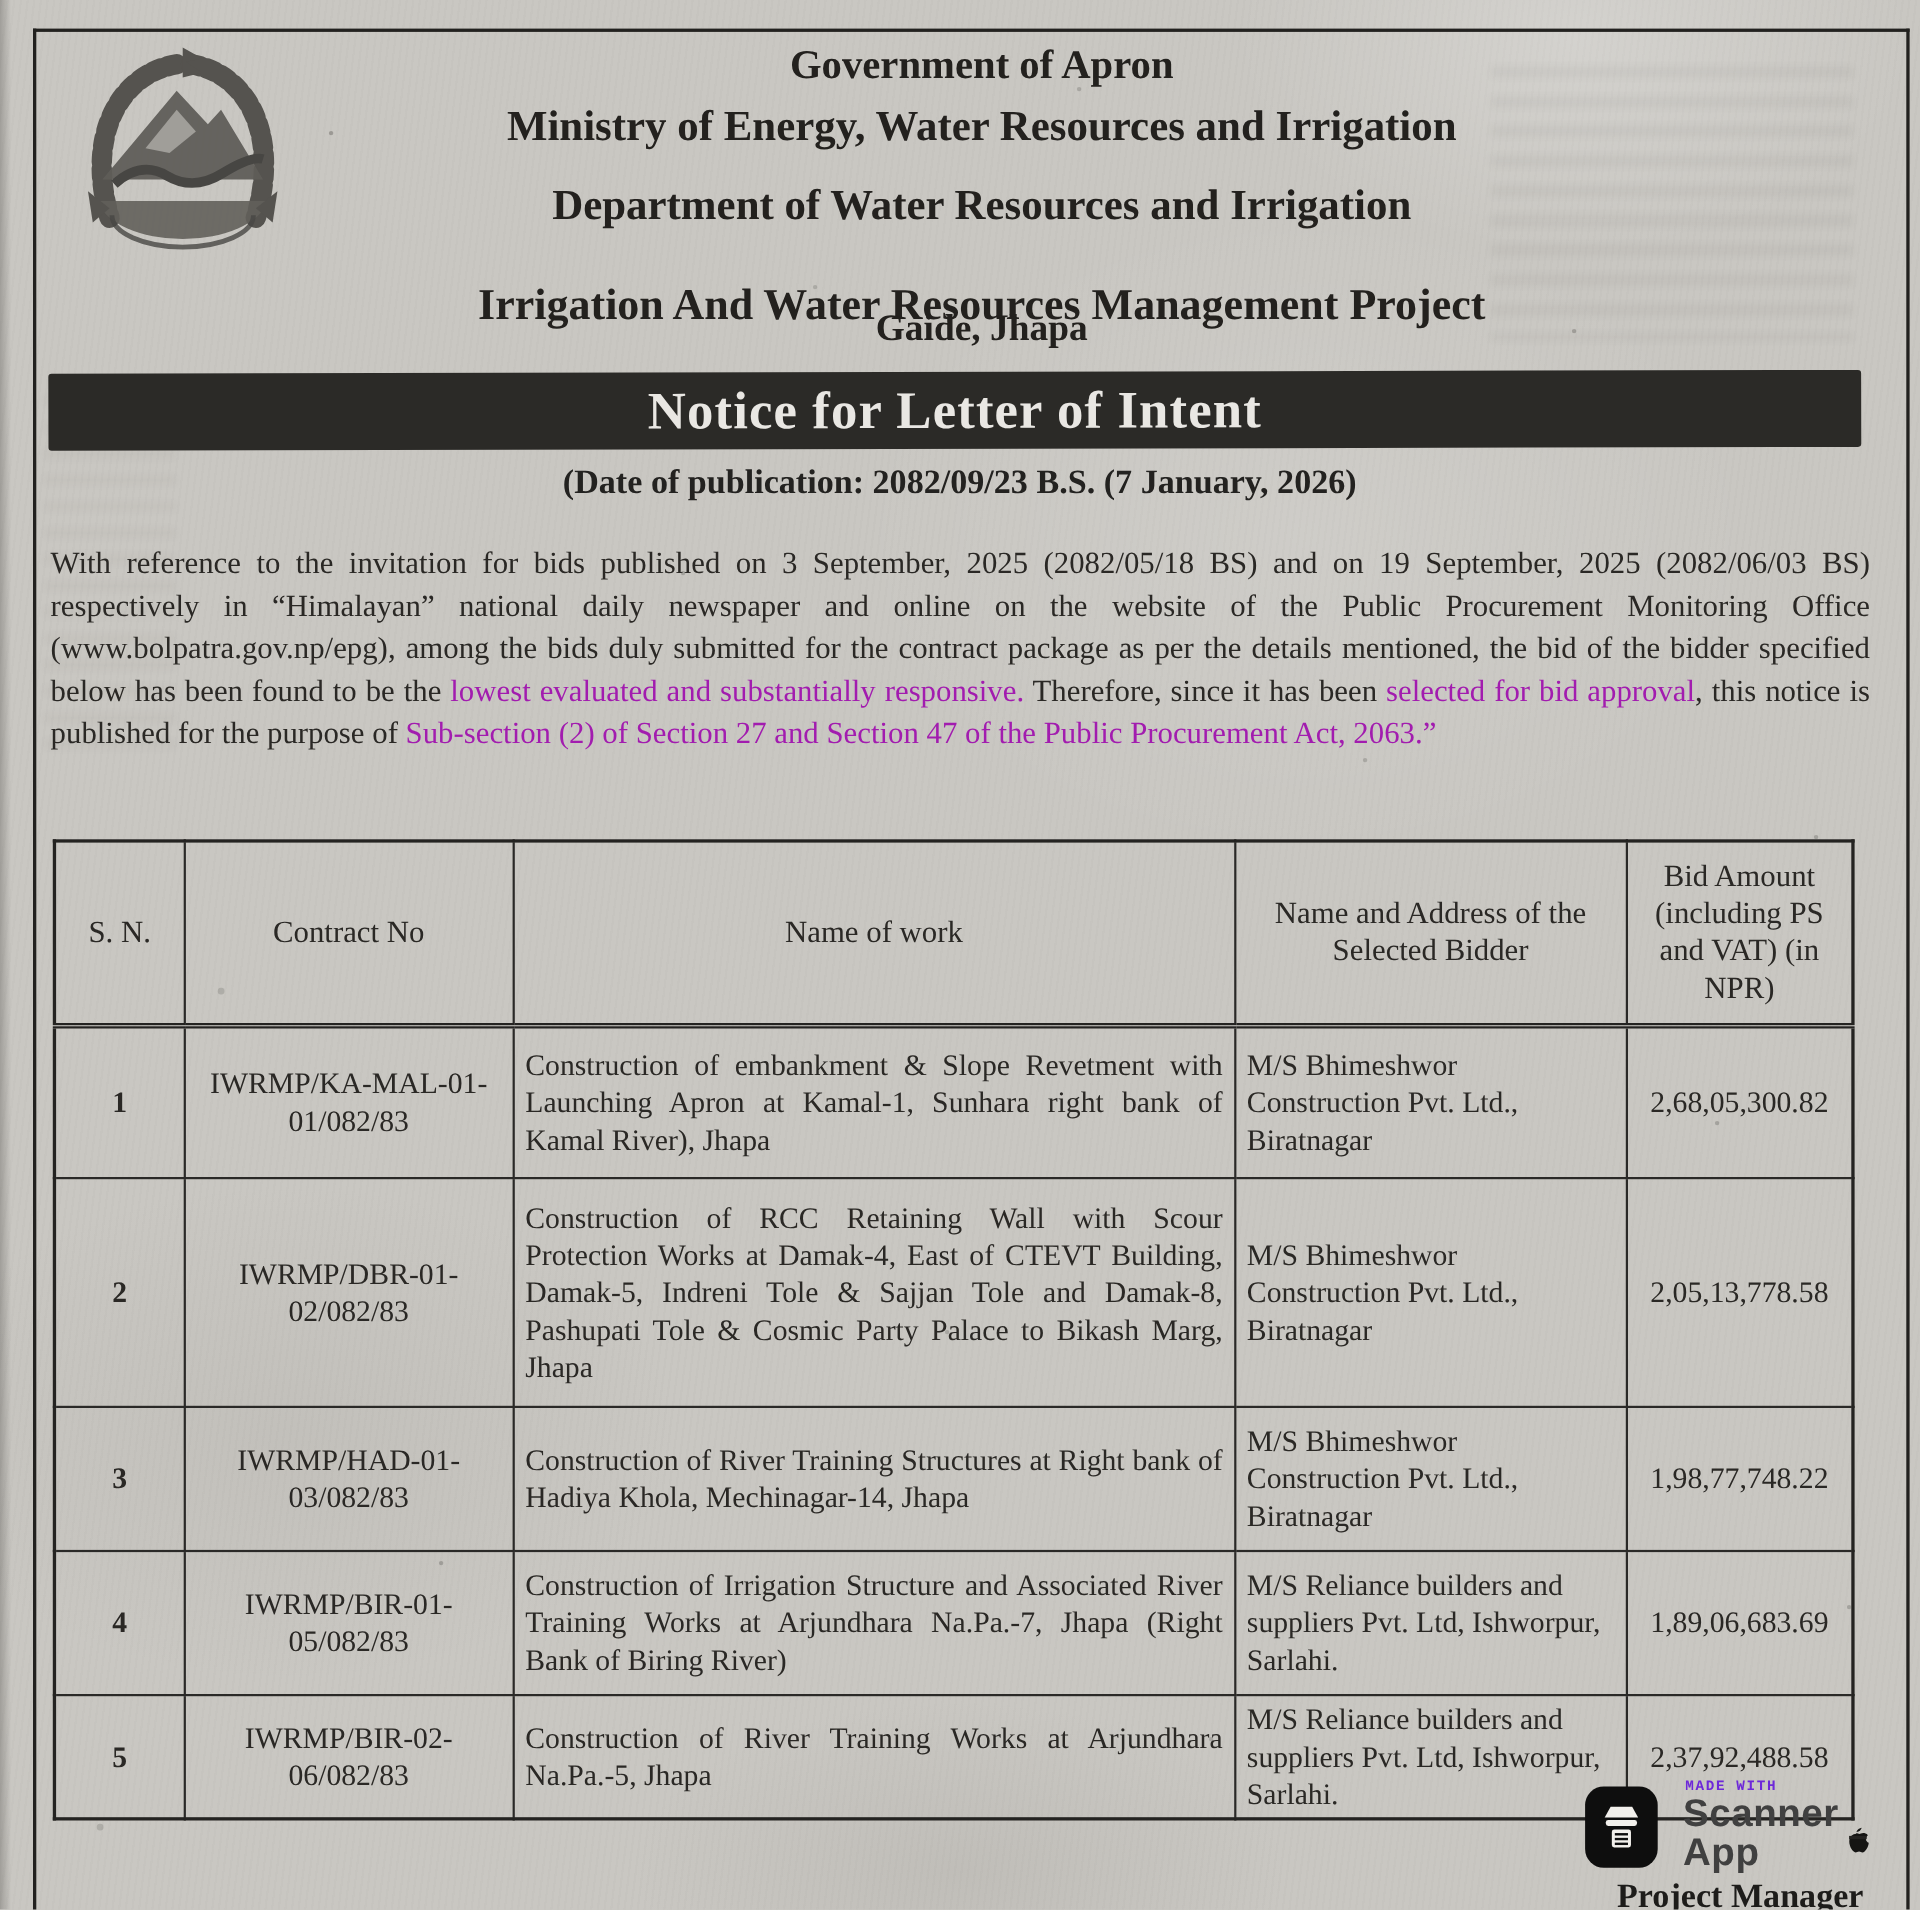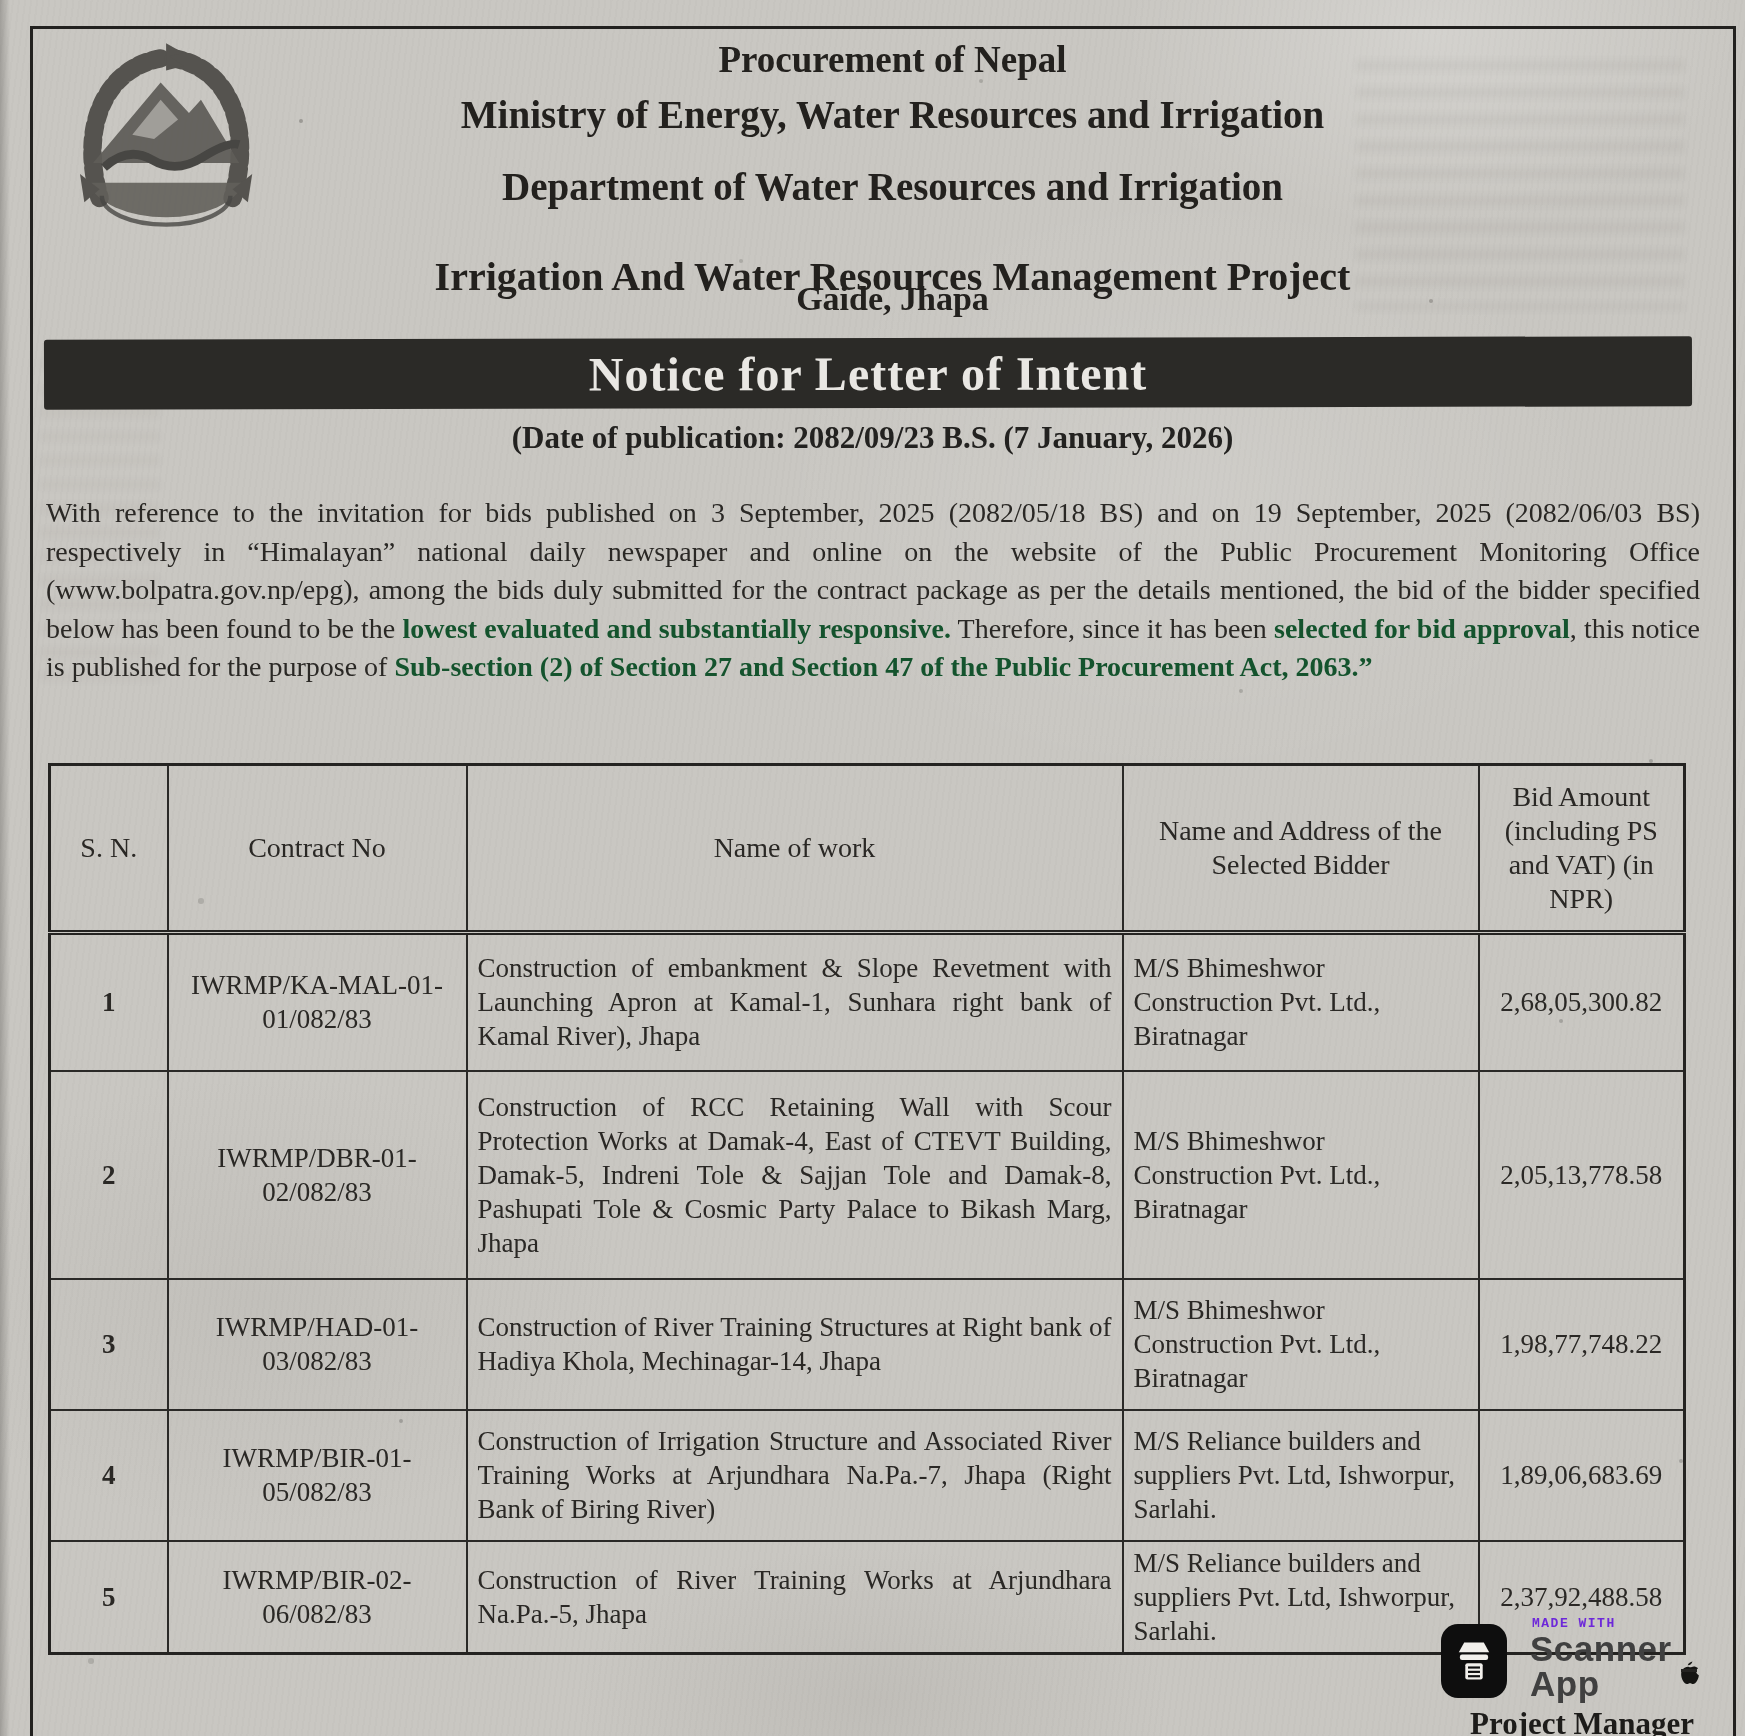--- a/index.html
+++ b/index.html
@@ -43,21 +43,21 @@
   
   .notice-bar{position:absolute;left:44px;top:338px;width:1648px;height:70px;
     background:#2b2a27;border-radius:3px;transform:rotate(-.12deg);
     display:flex;align-items:center;justify-content:center;}
   .notice-bar span{color:#e9e7e3;font-size:48px;font-weight:bold;letter-spacing:1px;}
   .pub-date{position:absolute;left:0;right:0;top:420px;text-align:center;
     font-size:31px;font-weight:bold;}
   
   .para{position:absolute;left:46px;top:466px;width:1654px;
     font-size:28px;line-height:38.5px;text-align:justify;color:#2a2825;}
-  .para .b{font-weight:bold;color:#14532d;}
+  .para .b{font-weight:normal;color:#a21caf;}
   
   table.contracts{position:absolute;left:48px;top:763px;width:1635px;
     border-collapse:collapse;table-layout:fixed;color:#2a2825;}
   table.contracts col.c0{width:118px;} table.contracts col.c1{width:299px;}
   table.contracts col.c2{width:656px;} table.contracts col.c3{width:356px;}
   table.contracts col.c4{width:206px;}
   table.contracts th, table.contracts td{
     border:2px solid #2a2927;vertical-align:middle;padding:4px 10px;
     font-size:27px;line-height:34px;overflow:visible;}
   table.contracts{border:3px solid #242321;}
@@ -100,21 +100,21 @@
   <path d="M101,8 l16,9 l-13,3 l13,9 l-16,4 z" fill="#4c4a46"></path>
   <polygon points="34,118 96,44 122,72 133,60 168,118" fill="#565450" opacity=".95"></polygon>
   <polygon points="70,92 96,60 112,78 90,96" fill="#b9b7b2" opacity=".7"></polygon>
   <path d="M44,122 q22,-20 44,-7 t46,-2 t34,-12" stroke="#3d3c39" stroke-width="8" fill="none"></path>
   <path d="M30,136 a72,38 0 0 0 142,0 z" fill="#5a5852" opacity=".9"></path>
   <path d="M42,148 a58,26 0 0 0 118,0" stroke="#3d3c39" stroke-width="4" fill="none" opacity=".8"></path>
   <path d="M22,128 l18,14 l-14,12 z" fill="#4c4a46"></path>
   <path d="M180,128 l-18,14 l14,12 z" fill="#4c4a46"></path>
 </svg>
 
-<div class="hline h1">Procurement of Nepal</div>
+<div class="hline h1">Government of Apron</div>
 <div class="hline h2">Ministry of Energy, Water Resources and Irrigation</div>
 <div class="hline h3">Department of Water Resources and Irrigation</div>
 <div class="hline h4">Irrigation And Water Resources Management Project</div>
 <div class="hline h5">Gaide, Jhapa</div>
 
 <div class="notice-bar">
   <span>Notice for Letter of Intent</span>
 </div>
 
 <div class="pub-date">(Date of publication: 2082/09/23 B.S. (7 January, 2026)</div>

